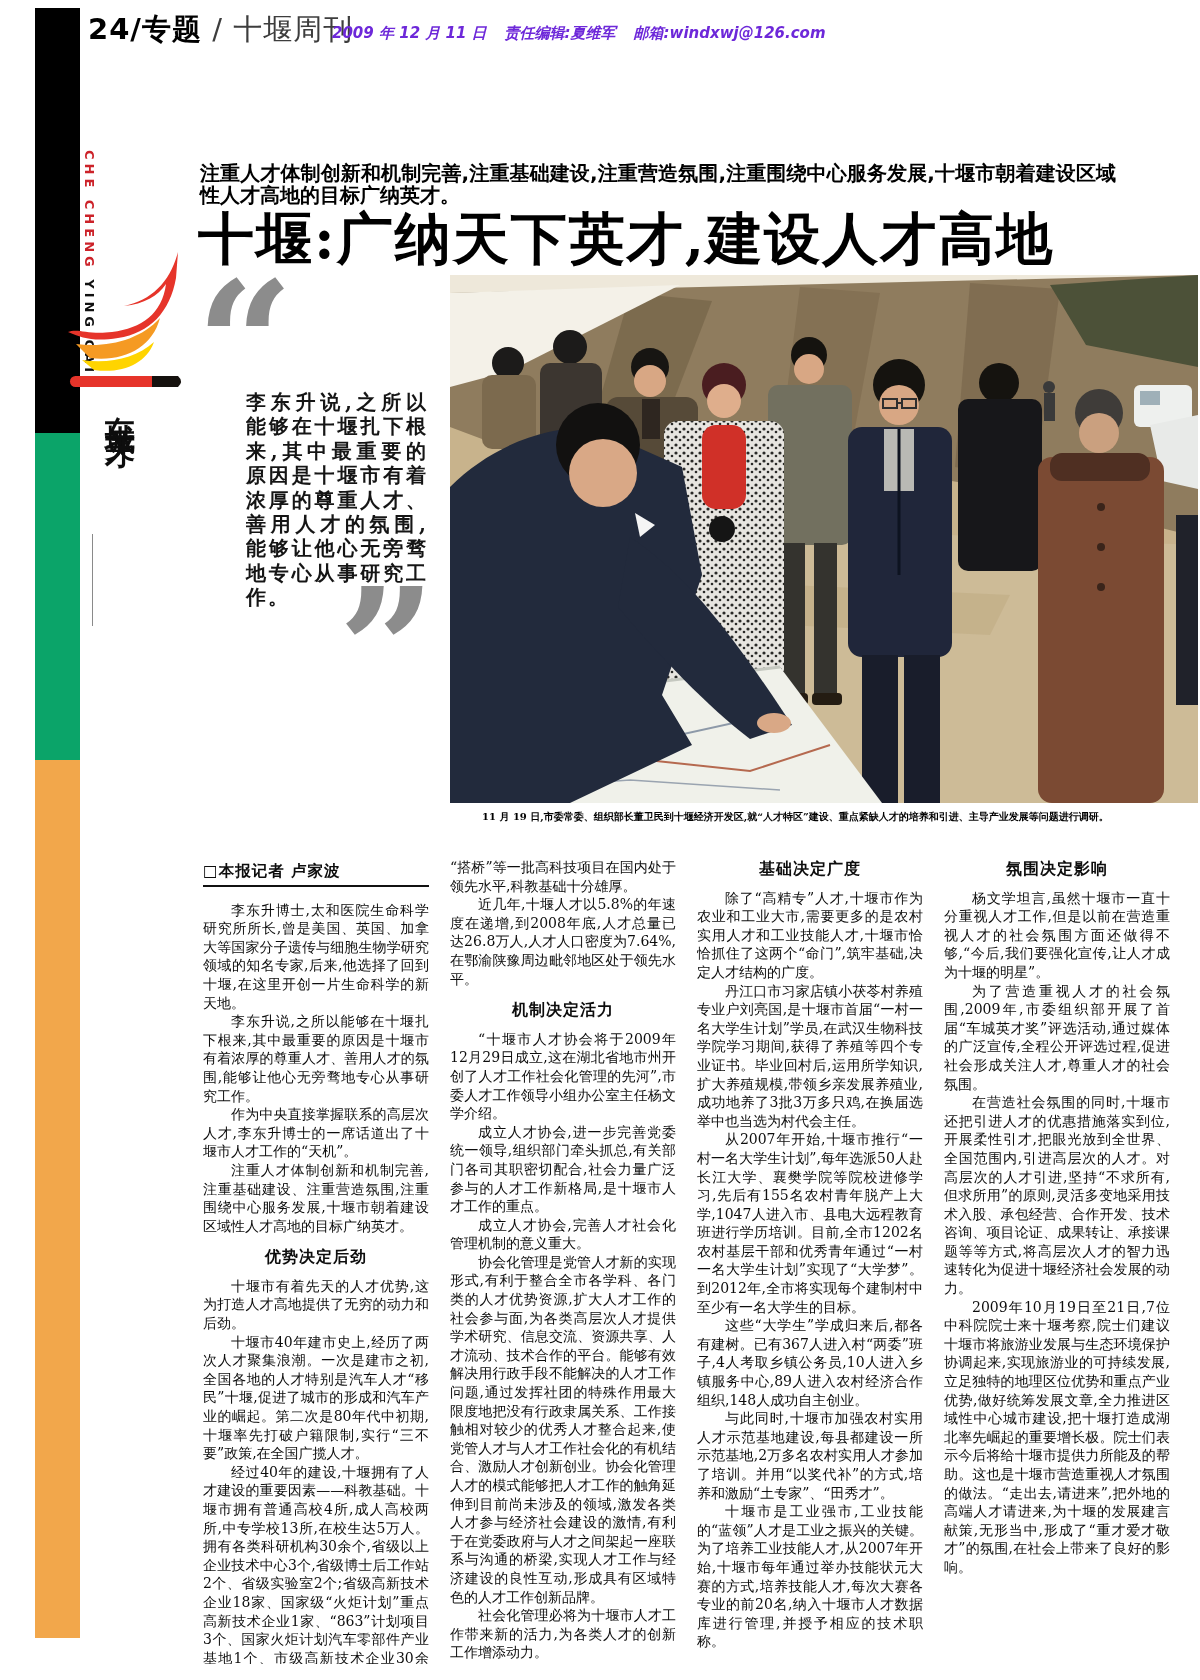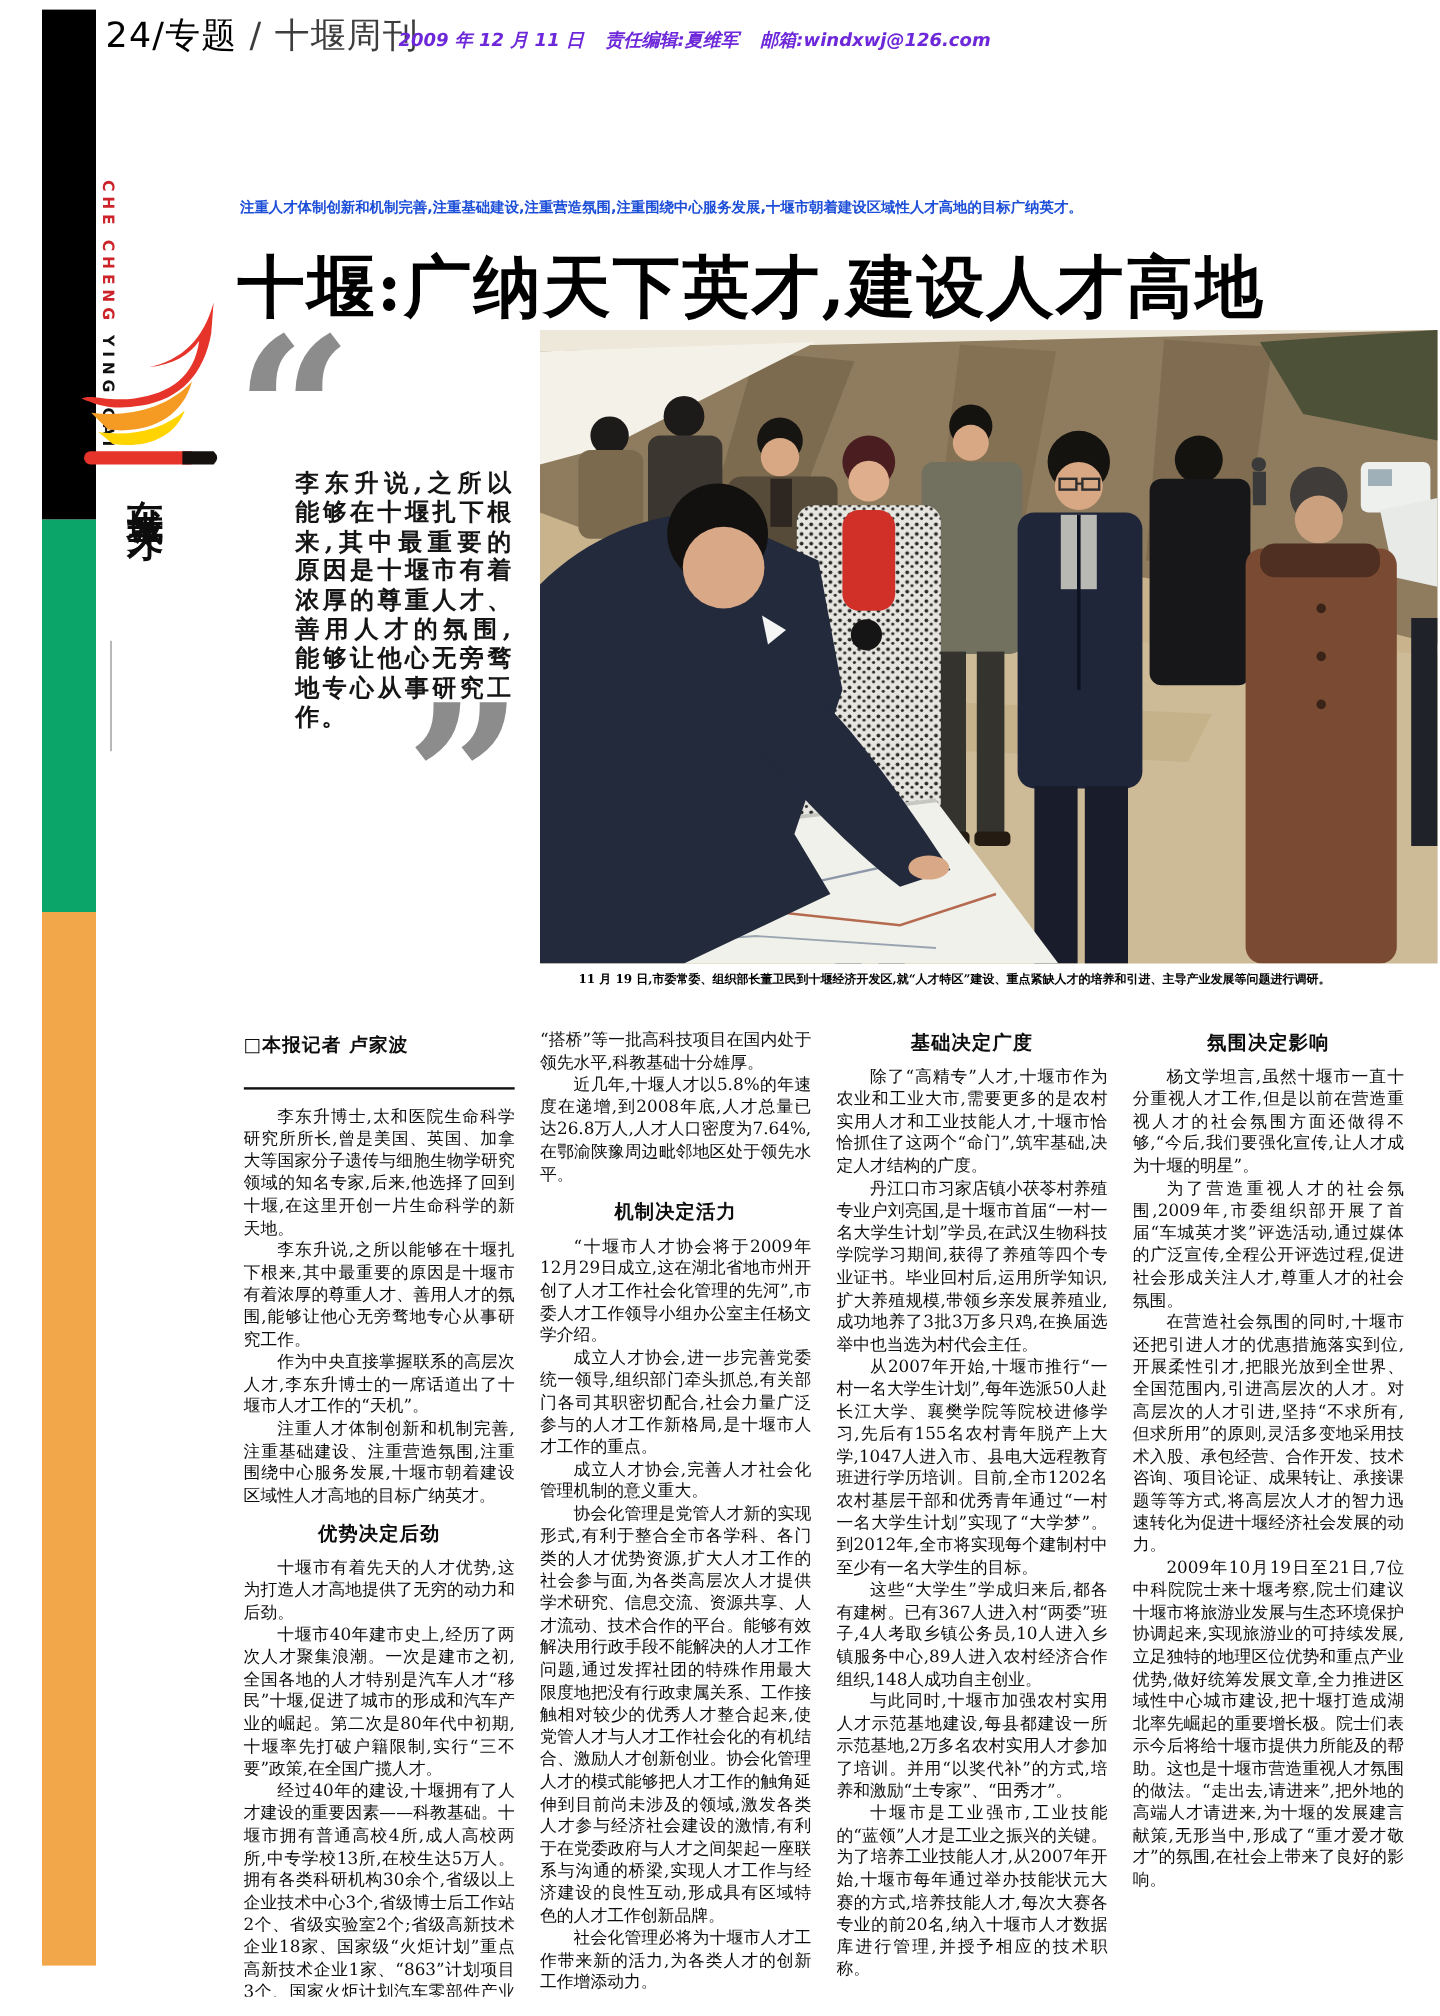--- a/index.html
+++ b/index.html
@@ -16,29 +16,29 @@
   .side-english .red{color:#cc2229;}
   .side-english .blk{color:#111;}
   .logo-phoenix{position:absolute;left:66px;top:248px;}
   .side-masthead{position:absolute;left:99px;top:392px;writing-mode:vertical-rl;text-orientation:upright;
       font-size:30px;font-weight:900;letter-spacing:7px;font-family:"DejaVu Serif",serif;color:#0d0d0d;}
   .side-vline{position:absolute;left:92px;top:534px;width:1px;height:92px;background:#8a8a8a;}
 
   
   .header-title{position:absolute;left:88px;top:10px;font-family:"DejaVu Sans",sans-serif;
       font-size:29px;letter-spacing:1px;white-space:nowrap;}
-  .header-title .bold{font-weight:normal;color:#000;}
+  .header-title .bold{font-weight:bold;color:#000;}
   .header-title .light{font-weight:normal;color:#3d3d3d;}
   .header-date{position:absolute;left:332px;top:24px;font-family:"DejaVu Sans",sans-serif;
       font-size:15px;font-weight:bold;font-style:italic;color:#6d28d9;white-space:nowrap;}
   .header-date span{margin-right:18px;}
 
   
   .lead{position:absolute;left:200px;top:162px;width:916px;font-family:"DejaVu Sans",sans-serif;
-      font-size:12px;font-weight:bold;line-height:22px;text-align:justify;color:#1d4ed8;}
+      font-size:20px;font-weight:bold;line-height:22px;text-align:justify;color:#000000;}
   .headline{position:absolute;left:198px;top:202px;width:980px;font-size:56px;font-weight:900;
       font-family:"DejaVu Serif",serif;letter-spacing:2px;white-space:nowrap;color:#000;}
 
   
   .q-open,.q-close{position:absolute;font-family:"DejaVu Serif",serif;color:#8c8c8c;
       font-size:170px;line-height:0.62;font-weight:bold;}
   .q-open{left:196px;top:292px;}
   .q-close{left:338px;top:598px;}
   .pull-quote{position:absolute;left:246px;top:390px;width:182px;font-size:20px;font-weight:bold;
       line-height:1.22;letter-spacing:2px;text-align:justify;color:#151515;}
@@ -51,21 +51,21 @@
   
   .col{position:absolute;top:858px;width:226px;height:806px;overflow:hidden;
       font-size:14px;line-height:18.6px;text-align:justify;color:#0d0d0d;}
   #col1{left:203px;} #col2{left:450px;} #col3{left:697px;} #col4{left:944px;}
   .col p.para{margin:0;text-indent:2em;}
   .col p.para.noindent{text-indent:0;}
   .col .col-heading{font-family:"DejaVu Sans",sans-serif;font-weight:bold;font-size:16px;
       text-align:center;margin:13px 0 10px;letter-spacing:1px;}
   .col > .col-heading:first-child{margin-top:2px;}
   .col .byline{font-family:"DejaVu Sans",sans-serif;font-weight:bold;font-size:15.5px;
-      padding:4px 0 25px;border-bottom:2px solid #111;margin-bottom:14px;letter-spacing:1px;}
+      padding:4px 0 4px;border-bottom:2px solid #111;margin-bottom:14px;letter-spacing:1px;}
 </style>
 </head>
 <body>
 
 <div class="page">
 
   <div class="bar bar-black"></div>
   <div class="bar bar-green"></div>
   <div class="bar bar-orange"></div>
 

